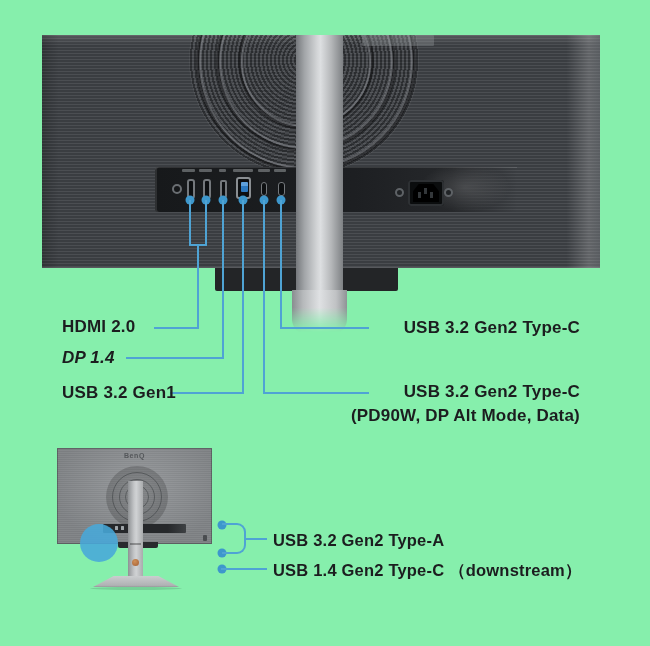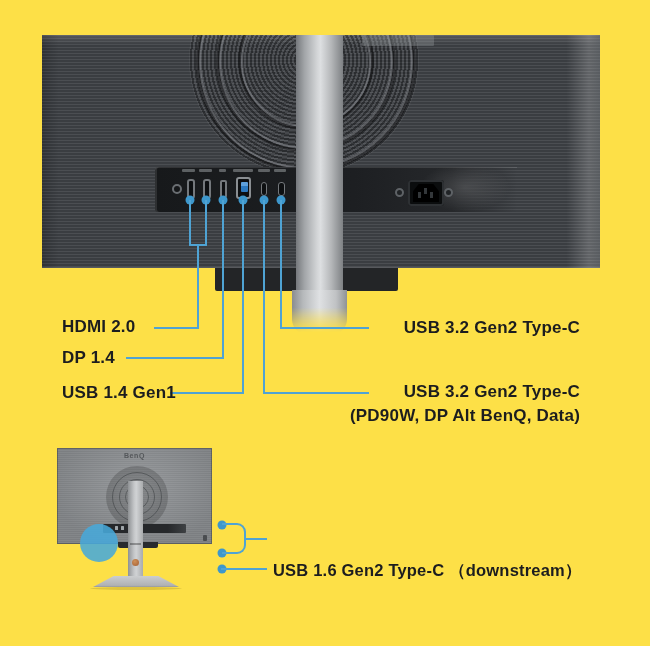--- a/index.html
+++ b/index.html
@@ -1,16 +1,16 @@
 <!DOCTYPE html>
 <html style="--line-blue: #4FA3D4; --dot-blue: #3D97CC; --highlight-blue: #48A8D9; --usb-b-blue: #2C79C0;"><head>
 <meta charset="utf-8">
 <style>
   html,body{margin:0;padding:0;background:#fff;}
-  .stage{position:relative;width:650px;height:646px;background:#fde047;overflow:hidden;
+  .stage{position:relative;width:650px;height:646px;background:#86efac;overflow:hidden;
          font-family:"Liberation Sans",sans-serif;}
 
   
   .bigpanel{position:absolute;left:42px;top:35px;width:558px;height:233px;overflow:hidden;
     background:
       linear-gradient(90deg, rgba(0,0,0,.18) 0, rgba(0,0,0,0) 3%, rgba(0,0,0,0) 94%, rgba(255,255,255,.20) 98%, rgba(120,124,128,.5) 100%),
       linear-gradient(180deg, rgba(255,255,255,.14) 0, rgba(255,255,255,0) 10px),
       repeating-linear-gradient(180deg,#4b4e52 0 1px,#3a3d41 1px 3px);
     box-shadow:inset 0 -1px 0 rgba(255,255,255,.15);}
   .rings{position:absolute;left:147px;top:-90px;width:230px;height:230px;border-radius:50%;
@@ -150,26 +150,26 @@
   <div class="cl" style="left:241.75px;top:200px;width:2.5px;height:194px;"></div>
   <div class="cl" style="left:170px;top:391.75px;width:74px;height:2.5px;"></div>
 
   <div class="cl" style="left:262.75px;top:200px;width:2.5px;height:194px;"></div>
   <div class="cl" style="left:263px;top:391.75px;width:106px;height:2.5px;"></div>
 
   <div class="cl" style="left:279.75px;top:200px;width:2.5px;height:129px;"></div>
   <div class="cl" style="left:280px;top:326.75px;width:89px;height:2.5px;"></div>
 
   <div class="lbl" style="left:62px;top:315px;">HDMI 2.0</div>
-  <div class="lbl" style="left:62px;top:346px;">DP 1.4</div>
-  <div class="lbl" style="left:62px;top:380px;line-height:26px;"><span>USB 1.4 Gen1</span></div>
+  <div class="lbl" style="left:62px;top:346px;font-style:italic;">DP 1.4</div>
+  <div class="lbl" style="left:62px;top:380px;line-height:26px;"><span>USB 3.2 Gen1</span></div>
 
   <div class="lbl r" style="right:70px;top:316px;"><span>USB 3.2 Gen2 Type-C</span></div>
 
-  <div class="lbl r" style="right:70px;top:380px;"><span>USB 3.2 Gen2 Type-C</span><span class="l2">(PD90W, DP Alt BenQ, Data)</span></div>
+  <div class="lbl r" style="right:70px;top:380px;"><span>USB 3.2 Gen2 Type-C</span><span class="l2">(PD90W, DP Alt Mode, Data)</span></div>
 
   <div class="smallpanel"></div>
   <div class="slogo">BenQ</div>
   <div class="sringbg"></div>
   <div class="sring" style="left:112px;top:472px;width:50px;height:50px;"></div>
   <div class="sring" style="left:119px;top:479px;width:36px;height:36px;"></div>
   <div class="sring" style="left:125px;top:485px;width:24px;height:24px;"></div>
 
   <div class="sstrip"></div>
   <div class="stick" style="left:115px;top:526px;"></div>
@@ -185,15 +185,16 @@
 
   <div class="hlcircle"></div>
 
   <div class="dot" style="left:222px;top:525px;"></div>
   <div class="dot" style="left:222px;top:553px;"></div>
   <div class="dot" style="left:222px;top:569px;"></div>
   <div class="bracket"></div>
   <div class="cl" style="left:246px;top:537.75px;width:21px;height:2.5px;"></div>
   <div class="cl" style="left:221px;top:567.75px;width:46px;height:2.5px;"></div>
 
-  <div class="lbl" style="left:273px;top:558px;font-size:16.5px;">USB 1.6 Gen2 Type-C （downstream）</div>
+  <div class="lbl" style="left:273px;top:528px;font-size:16.5px;">USB 3.2 Gen2 Type-A</div>
+  <div class="lbl" style="left:273px;top:558px;font-size:16.5px;">USB 1.4 Gen2 Type-C （downstream）</div>
 
 </div>
 
 </body></html>

